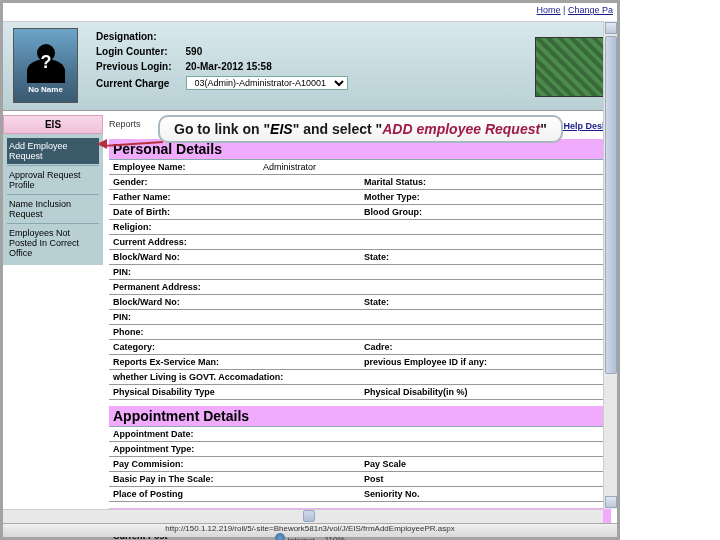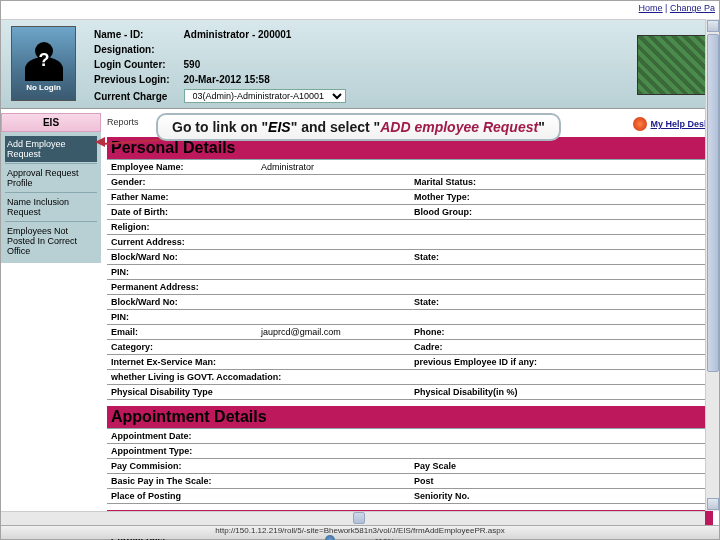--- a/index.html
+++ b/index.html
@@ -1,17 +1,17 @@
 <!DOCTYPE html>
 <html><head>
 <meta charset="utf-8">
 <style>
 * { margin: 0; padding: 0; box-sizing: border-box; }
 body { font-family: Verdana, Arial, sans-serif; font-size: 10px; background: #fff; width: 720px; height: 540px; overflow: hidden; position: relative; }
-.outer-frame { border: 1px solid #a3a3a3; width: 720px; height: 540px; position: relative; }
+.outer-frame { border: 3px solid #a3a3a3; width: 620px; height: 540px; position: relative; }
 .top-links { position: absolute; top: 2px; right: 4px; font-size: 9px; color: #1a1a8a; }
 .top-links span { text-decoration: underline; cursor: pointer; }
 .header-bar { background: linear-gradient(#d8e8ec, #b8d0d4); height: 90px; margin-top: 18px; display: flex; border-bottom: 1px solid #999; border-top: 1px solid #ccc; position: relative; }
 .photo-box { width: 65px; height: 75px; margin: 6px 10px; border: 1px solid #555; background: linear-gradient(#6da5c9 0%, #4a7390 60%, #3a5a70 100%); position: relative; display: flex; flex-direction: column; align-items: center; justify-content: center; }
 .photo-silhouette { width: 40px; height: 45px; position: relative; }
 .photo-silhouette .head { width: 18px; height: 18px; border-radius: 50%; background: #000; position: absolute; top: 6px; left: 11px; }
 .photo-silhouette .body { width: 38px; height: 24px; background: #000; border-radius: 50% 50% 0 0; position: absolute; bottom: 0; left: 1px; }
 .photo-silhouette .qmark { position: absolute; color: #fff; font-weight: bold; font-size: 18px; top: 14px; left: 15px; }
 .photo-label { color: #fff; font-size: 8px; font-weight: bold; text-align: center; margin-top: 2px; }
 .header-info { flex: 1; padding: 6px 0; }
@@ -31,21 +31,21 @@
 .sidebar { width: 100px; background: #fff; padding: 0; }
 .tab-cell { background: linear-gradient(#f8d8e8, #f0c0d8); color: #000; font-weight: bold; font-size: 10px; padding: 3px 8px; text-align: center; border: 1px solid #d8a0c0; }
 .side-menu { background: #b8d0d4; padding: 4px; }
 .side-item { color: #000; font-size: 9px; padding: 3px 2px; cursor: pointer; }
 .side-item.dark { background: #3a5a6a; color: #fff; }
 .side-sep { border: 0; border-top: 1px solid #8aa8b0; margin: 1px 0; }
 .content { flex: 1; padding: 0 6px; position: relative; }
 .nav-tabs { font-size: 9px; padding: 4px 0; color: #333; }
 .help-desk { position: absolute; right: 10px; top: 4px; font-size: 9px; font-weight: bold; color: #1a1a8a; text-decoration: underline; display: flex; align-items: center; gap: 3px; }
 .help-icon { width: 14px; height: 14px; border-radius: 50%; background: radial-gradient(#ff8040, #cc3010); display: inline-block; }
-.section-head { background: #be185d; font-weight: bold; font-size: 16px; padding: 2px 4px; border-bottom: 1px solid #8aa; margin-top: 6px; }
+.section-head { background: #f0abfc; font-weight: bold; font-size: 14px; padding: 2px 4px; border-bottom: 1px solid #8aa; margin-top: 6px; }
 .form-row { display: flex; border-bottom: 1px solid #999; padding: 2px 0; min-height: 14px; font-size: 9px; }
 .form-cell { display: flex; flex: 1; }
 .form-label { font-weight: bold; color: #000; padding: 0 4px; min-width: 110px; }
 .form-label.wide { min-width: 150px; }
 .form-value { color: #000; padding: 0 4px; }
 .scrollbar-r { position: absolute; right: 0; top: 18px; width: 14px; bottom: 28px; background: #e8e8e8; border-left: 1px solid #ccc; }
 .scroll-thumb { width: 12px; height: 338px; background: linear-gradient(90deg, #d0d8e8, #b0c0d8); margin: 15px 1px; border: 1px solid #98a8c0; border-radius: 2px; }
 .scroll-btn { width: 12px; height: 12px; background: linear-gradient(#e0e8f0, #c0c8d8); border: 1px solid #98a8c0; margin: 1px; position: absolute; }
 .scroll-btn.up { top: 0; } .scroll-btn.down { bottom: 0; }
 .hscroll { position: absolute; bottom: 14px; left: 0; right: 14px; height: 14px; background: #e8e8e8; border-top: 1px solid #ccc; }
@@ -62,29 +62,25 @@
     <span>Home</span> | <span>Change Pa</span>
   </div>
 
   <div class="header-bar">
     <div class="photo-box">
       <div class="photo-silhouette">
         <div class="head"></div>
           <div class="body"></div>
           <div class="qmark">?</div>
       </div>
-      <div class="photo-label">No Login</div>
+      <div class="photo-label">No Name</div>
     </div>
     <div class="header-info">
       <table>
         <tbody>
-            <tr>
-              <td>Name - ID:</td>
-              <td>Administrator - 200001</td>
-            </tr>
         <tr>
               <td>Designation:</td>
               <td></td>
             </tr>
         <tr>
               <td>Login Counter:</td>
               <td>590</td>
             </tr>
         <tr>
               <td>Previous Login:</td>
@@ -212,41 +208,37 @@
             </div>
           </div>
           <div class="form-row">
             <div class="form-cell">
               <div class="form-label wide">PIN:</div>
               <div class="form-value"></div>
             </div>
           </div>
           <div class="form-row">
             <div class="form-cell">
-              <div class="form-label wide">Email:</div>
-              <div class="form-value">jauprcd@gmail.com</div>
-            </div>
-            <div class="form-cell">
               <div class="form-label wide">Phone:</div>
               <div class="form-value"></div>
             </div>
           </div>
           <div class="form-row">
             <div class="form-cell">
               <div class="form-label wide">Category:</div>
               <div class="form-value"></div>
             </div>
             <div class="form-cell">
               <div class="form-label wide">Cadre:</div>
               <div class="form-value"></div>
             </div>
           </div>
           <div class="form-row">
             <div class="form-cell">
-              <div class="form-label wide">Internet Ex-Service Man:</div>
+              <div class="form-label wide">Reports Ex-Service Man:</div>
               <div class="form-value"></div>
             </div>
             <div class="form-cell">
               <div class="form-label wide">previous Employee ID if any:</div>
               <div class="form-value"></div>
             </div>
           </div>
           <div class="form-row">
             <div class="form-cell">
               <div class="form-label wide">whether Living is GOVT. Accomadation:</div>

